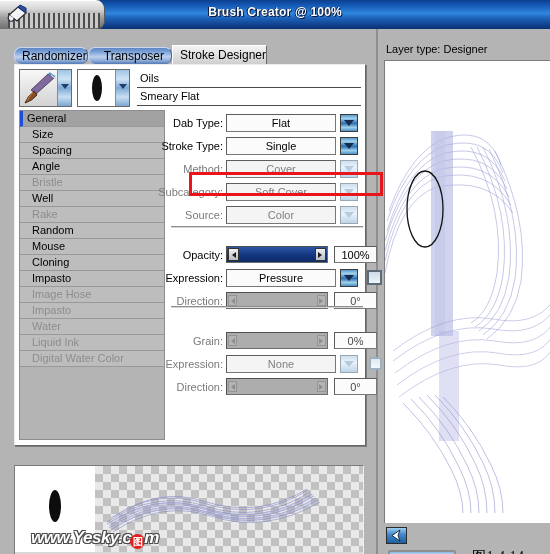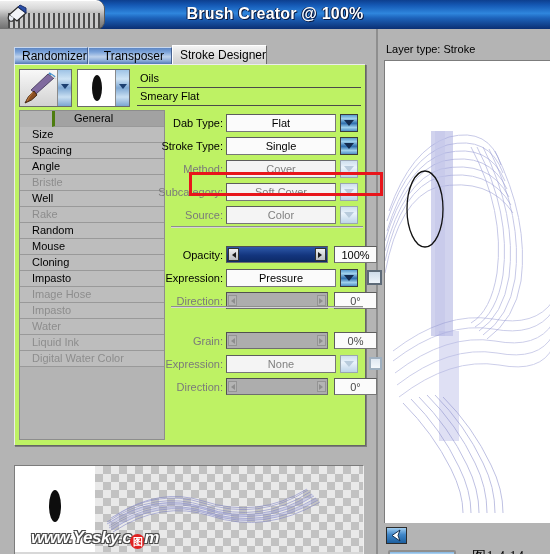--- a/index.html
+++ b/index.html
@@ -27,21 +27,21 @@
     position: absolute; left: 0; top: 0;
     width: 550px; height: 29px;
     background: linear-gradient(to bottom,
       #0d3f8f 0%, #1559b5 18%, #2f86dd 46%, #1d63bb 62%, #0a2f73 100%);
     overflow: hidden;
   }
   .titlebar .title-text {
     position: absolute;
     left: 0; right: 0; top: 5px;
     text-align: center;
-    font-size: 16px;
+    font-size: 12px;
     font-weight: bold;
     color: #ffffff;
     text-shadow: 1px 1px 0 #0a1a40, -1px 0 0 #0a1a40;
     letter-spacing: .2px;
   }
   .grip-plate {
     position: absolute; left: 0; top: 0;
     width: 104px; height: 29px;
     background: linear-gradient(to bottom, #f2f2f2 0%, #d8d8d8 30%, #9c9c9c 62%, #6f6f6f 100%);
     border-right: 1px solid #5a5a5a;
@@ -86,39 +86,40 @@
   .tab.inactive {
     background: linear-gradient(to bottom,
       #5d86c4 0%, #7ba3da 25%, #bed2ec 55%, #8aaad8 80%, #5378b4 100%);
     color: #000;
     border-top: 1px solid #c8d8ef;
     border-left: 1px solid #c8d8ef;
     border-right: 1px solid #46618f;
     top: 2px;
     height: 17px;
     line-height: 16px;
+    border-radius: 7px;
   }
   .tab.active {
     background: linear-gradient(to bottom, #f4f4f4 0%, #e2e2e2 45%, #cfcfcf 100%);
     border-top: 1px solid #ffffff;
     border-left: 1px solid #ffffff;
     border-right: 1px solid #6b6b6b;
     color: #000;
     font-size: 12px;
     z-index: 3;
   }
   .tab-t0 { left: 0; width: 74px; }
   .tab-t1 { left: 74px; width: 84px; text-align: right; }
   .tab-t2 { left: 158px; width: 95px; text-align: center; }
 
   
   .panel {
     position: absolute; left: 14px; top: 35px;
     width: 350px; height: 380px;
-    background: #bef264;
+    background: #ffffff;
     border-top: 1px solid #ececec;
     border-left: 1px solid #ececec;
     border-right: 1px solid #666;
     border-bottom: 1px solid #666;
     box-shadow: 1px 1px 0 #7d7d7d;
   }
 
   
   .brush-header {
     position: absolute; left: 4px; top: 4px;
@@ -184,23 +185,22 @@
     font-size: 11px;
     padding-left: 12px;
     border-bottom: 1px solid #999;
     box-sizing: border-box;
     color: #000;
     background: #bdbdbd;
     cursor: default;
   }
   .cat.selected {
     background: #a2a2a2;
-    border-left: 3px solid #4d7c0f;
-    padding-left: 19px;
-    margin-left: 32px;
+    border-left: 3px solid #1d4ed8;
+    padding-left: 4px;
   }
   .cat.disabled { color: #8d8d8d; }
 
   
   .settings {
     position: absolute; left: 156px; top: 45px;
     width: 190px; height: 330px;
   }
   .row {
     position: relative;
@@ -651,21 +651,21 @@
           </g>
           <g fill="none" stroke="#9ea2d8" stroke-width="2.4" opacity="0.35">
             <path d="M14 58 Q62 26 112 43 Q166 61 218 29"></path>
             <path d="M16 63 Q64 31 114 47 Q168 65 222 33"></path>
           </g>
         </svg>
       </div>
       <div class="watermark"><span>www.Yesky.c</span><span class="wm-logo">图</span><span>m</span></div>
     </div>
 
-    <div class="layer-type">Layer type: Stroke</div>
+    <div class="layer-type">Layer type: Designer</div>
 
     <div class="preview-frame">
       <svg width="170" height="463" viewBox="0 0 170 463">
         <g fill="none" stroke="#8f93cf" stroke-width="1" opacity="0.5">
           <path d="M4 150 Q26 88 64 76 Q104 66 116 104"></path>
           <path d="M2 160 Q24 96 62 84 Q104 74 118 112"></path>
           <path d="M2 170 Q22 104 60 92 Q104 82 120 120"></path>
           <path d="M0 180 Q20 112 58 100 Q104 90 122 128"></path>
           <path d="M0 190 Q18 120 56 108 Q104 98 124 136"></path>
           <path d="M0 200 Q16 128 54 116 Q104 106 126 144"></path>

